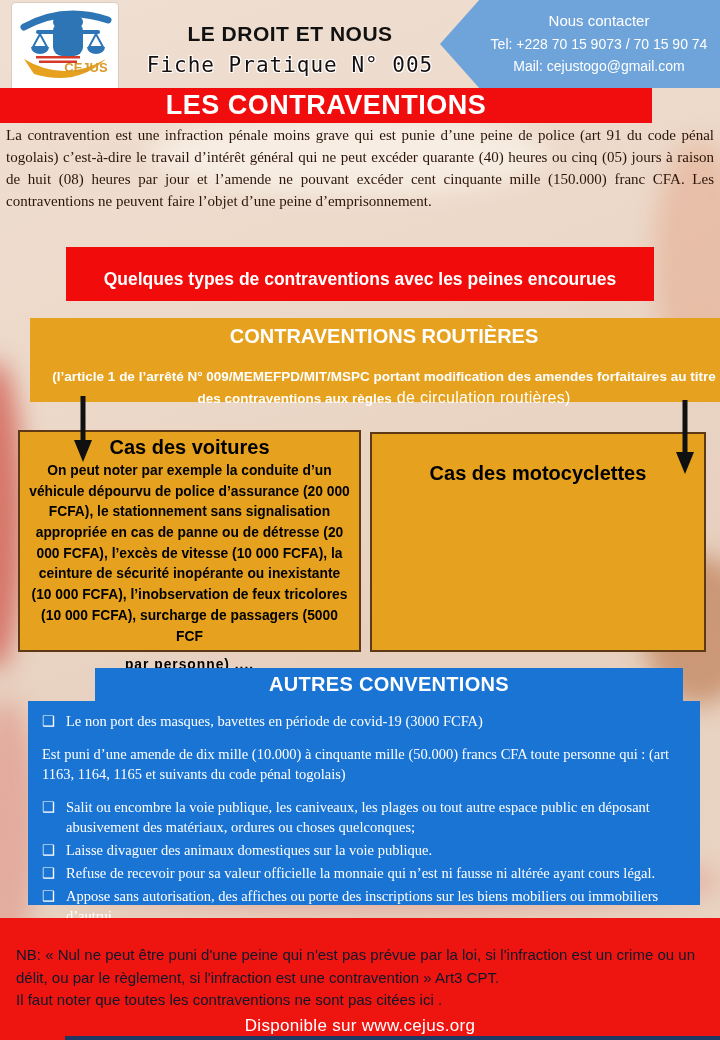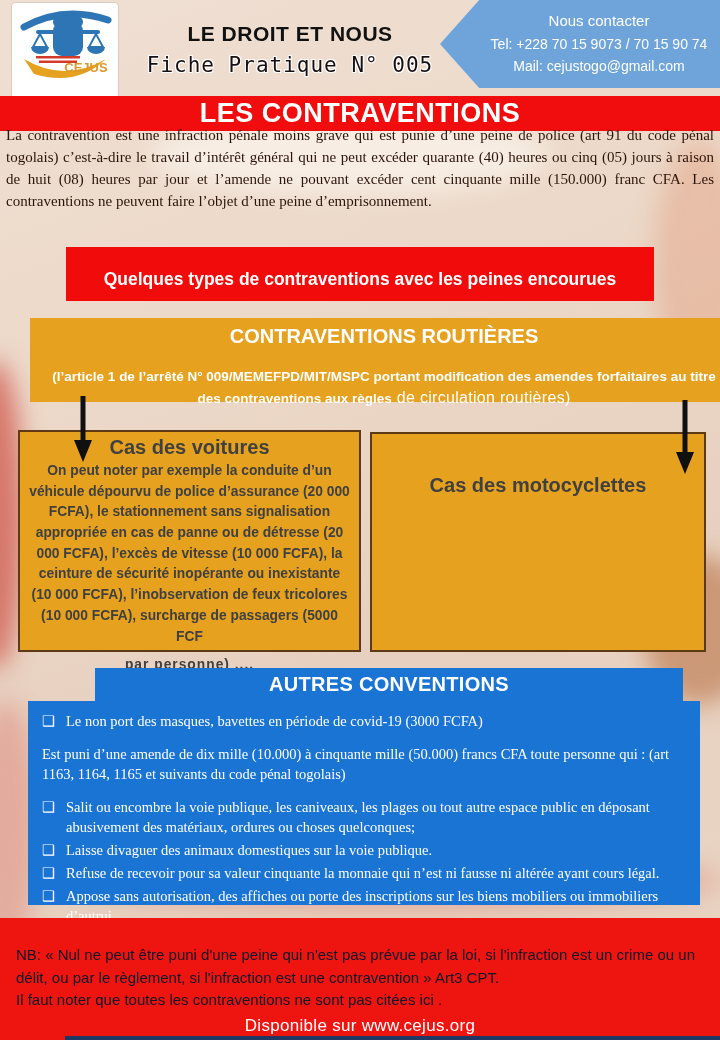--- a/index.html
+++ b/index.html
@@ -20,41 +20,41 @@
   .masthead{left:135px;top:22px;width:310px;text-align:center;}
   .masthead-title{font-size:21px;font-weight:bold;color:#111;letter-spacing:.5px;}
   .masthead-sub{margin-top:7px;font-family:"DejaVu Sans Mono",monospace;font-size:21px;color:#181010;
     text-shadow:-1px -1px 0 #fff,1px -1px 0 #fff,-1px 1px 0 #fff,1px 1px 0 #fff;letter-spacing:1px;}
   .contact{left:440px;top:0;width:280px;height:88px;background:#6fa4da;color:#fff;font-weight:normal;
     clip-path:polygon(0% 50%,14% 0%,100% 0%,100% 100%,14% 100%);
     padding:12px 6px 0 44px;box-sizing:border-box;text-align:center;}
   .contact-title{font-size:15px;margin-bottom:7px;}
   .contact-line{font-size:14px;margin-bottom:6px;}
   
-  .banner{left:0;top:88px;width:720px;height:35px;background:#f10d0d;display:flex;align-items:center;justify-content:center;margin-top:8px;}
+  .banner{left:0;top:88px;width:652px;height:35px;background:#f10d0d;display:flex;align-items:center;justify-content:center;}
   .banner-text{color:#fff;font-size:27px;font-weight:bold;letter-spacing:.5px;}
   
   .intro{left:6px;top:124px;width:708px;font-family:"Liberation Serif",serif;font-size:15px;
     color:#2b1409;text-align:justify;line-height:1.47;}
   
   .types-banner{left:66px;top:247px;width:588px;height:54px;background:#f10b0b;display:flex;
     align-items:center;justify-content:center;}
   .types-text{color:#fff;font-size:17.5px;font-weight:bold;text-align:center;margin-top:11px;}
   
   .road-header{left:30px;top:318px;width:708px;height:84px;background:#e6a11f;box-sizing:border-box;
     padding-top:7px;text-align:center;color:#fff;}
   .road-title{font-size:20px;font-weight:bold;}
   .road-sub{font-size:13.5px;font-weight:bold;line-height:1.4;margin-top:20px;padding:0 10px;}
   .sub-light{font-weight:normal;font-size:16px;margin-left:5px;letter-spacing:.3px;}
   
   .arrow{z-index:6;}
   
-  .obox{background:#e6a11f;border:2px solid #5e3916;box-sizing:border-box;color:#404040;}
+  .obox{background:#e6a11f;border:2px solid #5e3916;box-sizing:border-box;color:#000000;}
   .cars-box{left:18px;top:430px;width:343px;height:222px;padding:4px 8px;}
-  .motos-box{left:370px;top:432px;width:336px;height:220px;padding:18px 12px;}
+  .motos-box{left:370px;top:432px;width:336px;height:220px;padding:6px 12px;}
   .box-title{font-size:20px;font-weight:bold;text-align:center;}
   .cars-body{font-size:13.8px;font-weight:bold;text-align:center;line-height:1.5;margin-top:2px;}
   .cars-tail{font-size:13.8px;font-weight:bold;text-align:center;margin-top:10px;letter-spacing:1px;}
   .motos-title{margin-top:22px;}
   .motos-body{font-size:15px;font-weight:bold;line-height:1.5;margin-top:24px;text-align:left;}
   
   .others-header{left:95px;top:668px;width:588px;height:33px;background:#1a74d4;display:flex;
     align-items:center;justify-content:center;}
   .others-header-text{color:#fff;font-size:20px;font-weight:bold;letter-spacing:.3px;}
   .others-body{left:28px;top:701px;width:672px;height:204px;background:#1a74d4;box-sizing:border-box;
@@ -162,21 +162,21 @@
     <div class="row mt13">
       <span class="bullet">❑</span>
       <span>Salit ou encombre la voie publique, les caniveaux, les plages ou tout autre espace public en déposant abusivement des matériaux, ordures ou choses quelconques;</span>
     </div>
     <div class="row mt3">
       <span class="bullet">❑</span>
       <span>Laisse divaguer des animaux domestiques sur la voie publique.</span>
     </div>
     <div class="row mt3">
       <span class="bullet">❑</span>
-      <span>Refuse de recevoir pour sa valeur cinquante la monnaie qui n’est ni fausse ni altérée ayant cours légal.</span>
+      <span>Refuse de recevoir pour sa valeur officielle la monnaie qui n’est ni fausse ni altérée ayant cours légal.</span>
     </div>
     <div class="row mt3">
       <span class="bullet">❑</span>
       <span>Appose sans autorisation, des affiches ou porte des inscriptions sur les biens mobiliers ou immobiliers d’autrui</span>
     </div>
   </div>
 
   <div class="abs nb-box">
     <div>NB: « Nul ne peut être puni d'une peine qui n'est pas prévue par la loi, si l'infraction est un crime ou un délit, ou par le règlement, si l'infraction est une contravention » Art3 CPT.</div>
     <div>Il faut noter que toutes les contraventions ne sont pas citées ici .</div>

